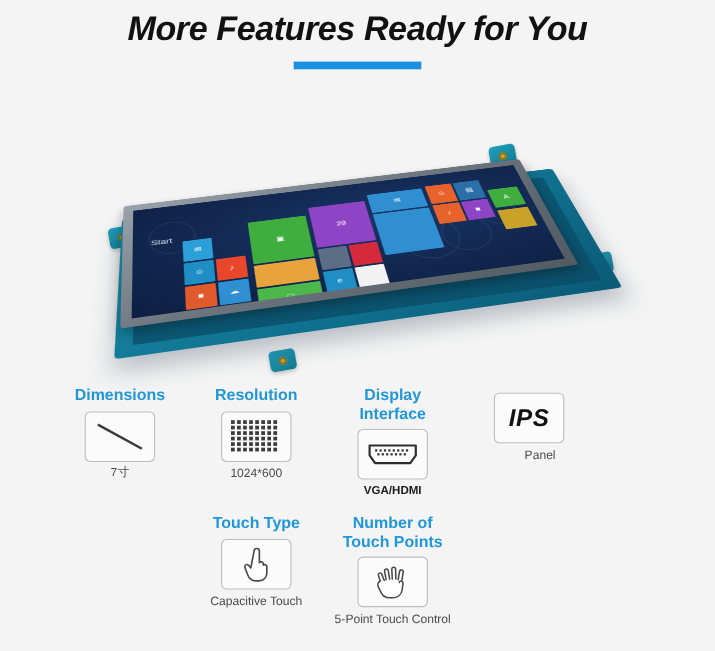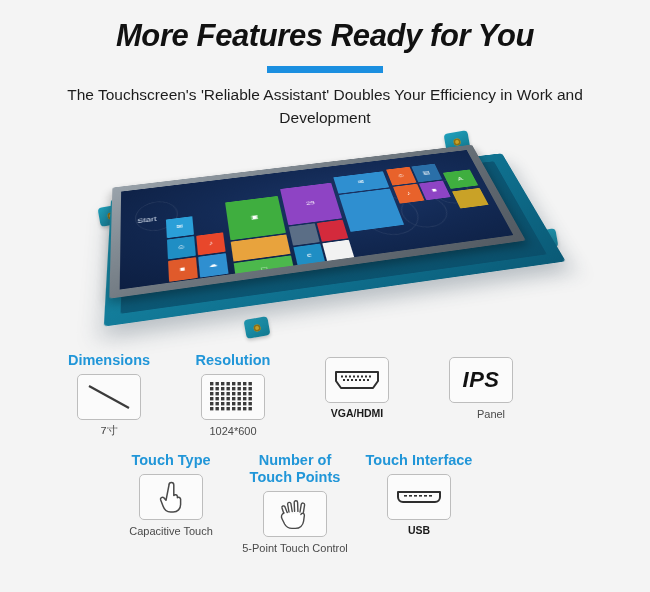--- a/index.html
+++ b/index.html
@@ -12,21 +12,21 @@
   .page{width:650px;height:592px;position:relative;}
 
   
   .title{
     text-align:center;
     font-size:31px;
     font-weight:bold;
     font-style:italic;
     color:#111111;
     letter-spacing:-0.4px;
-    padding-top:19px;
+    padding-top:9px;
     line-height:1.1;
   }
   .accent-bar{
     width:116px;height:7px;
     background:#1b8fe0;
     margin:13px auto 0 auto;
   }
   .subtitle{
     text-align:center;
     font-size:15.5px;
@@ -164,21 +164,20 @@
   }
   svg{display:block;}
 </style>
 </head>
 <body>
 
 <div class="page">
 
   <div class="title">More Features Ready for You</div>
   <div class="accent-bar"></div>
-  <div class="subtitle">The Touchscreen's 'Reliable Assistant' Doubles Your Efficiency in Work and Development</div>
 
   <div class="product">
 
     <div class="tab tab-tl"></div>
     <div class="tab tab-tr"></div>
     <div class="tab tab-br"></div>
     <div class="tab tab-bl"></div>
 
     <div class="pcb">
       <div class="pcb-inner"></div>
@@ -319,20 +318,21 @@
                 <rect x="29.5" y="27" width="3.4" height="3.4"></rect>
               <rect x="35" y="27" width="3.4" height="3.4"></rect>
                 <rect x="40.5" y="27" width="3.4" height="3.4"></rect>
             </g>
           </svg>
         </div>
         <div class="fsub">1024*600</div>
       </div>
 
       <div class="fcell">
+        <div class="fhead">Display Interface</div>
         <div class="fbox">
           <svg width="50" height="26" viewBox="0 0 50 26" aria-hidden="true">
             <path d="M4 5 h42 v9 l-5 7 h-32 l-5 -7 z" fill="none" stroke="#2e2e2e" stroke-width="2" stroke-linejoin="round"></path>
             <g fill="#2e2e2e">
               <rect x="9" y="8.5" width="2" height="2"></rect>
                 <rect x="13" y="8.5" width="2" height="2"></rect>
               <rect x="17" y="8.5" width="2" height="2"></rect>
                 <rect x="21" y="8.5" width="2" height="2"></rect>
               <rect x="25" y="8.5" width="2" height="2"></rect>
                 <rect x="29" y="8.5" width="2" height="2"></rect>
@@ -386,33 +386,16 @@
               <path d="M16.6 13.4 l-.4 -9 a1.7 1.7 0 0 1 3.4 0 l.3 9"></path>
               <path d="M22 14 l1.3 -7.8 a1.7 1.7 0 0 1 3.3 .6 l-1.2 7.6"></path>
               <path d="M6 15 c-2.4 1 -3.2 3.4 -2 5.8 l2.6 5.2 c1.6 3 4 4.4 7.4 4.4 h3.4
                        c4.4 0 7.6 -3 8.2 -7.2 l.8 -6 a1.8 1.8 0 0 0 -3.5 -.7"></path>
             </g>
           </svg>
         </div>
         <div class="fsub">5-Point Touch Control</div>
       </div>
 
-      <div class="fcell">
-        <div class="fhead">Touch Interface</div>
-        <div class="fbox">
-          <svg width="48" height="18" viewBox="0 0 48 18" aria-hidden="true">
-            <path d="M3 4 h42 v5 a5 5 0 0 1 -5 5 h-32 a5 5 0 0 1 -5 -5 z" fill="none" stroke="#2e2e2e" stroke-width="2" stroke-linejoin="round"></path>
-            <g fill="#2e2e2e">
-              <rect x="9" y="7" width="3" height="1.6"></rect>
-                <rect x="14" y="7" width="3" height="1.6"></rect>
-              <rect x="19" y="7" width="3" height="1.6"></rect>
-                <rect x="24" y="7" width="3" height="1.6"></rect>
-              <rect x="29" y="7" width="3" height="1.6"></rect>
-                <rect x="34" y="7" width="3" height="1.6"></rect>
-            </g>
-          </svg>
-        </div>
-        <div class="fsub bold">USB</div>
-      </div>
 
     </div>
   </div>
 </div>
 
 </body></html>

